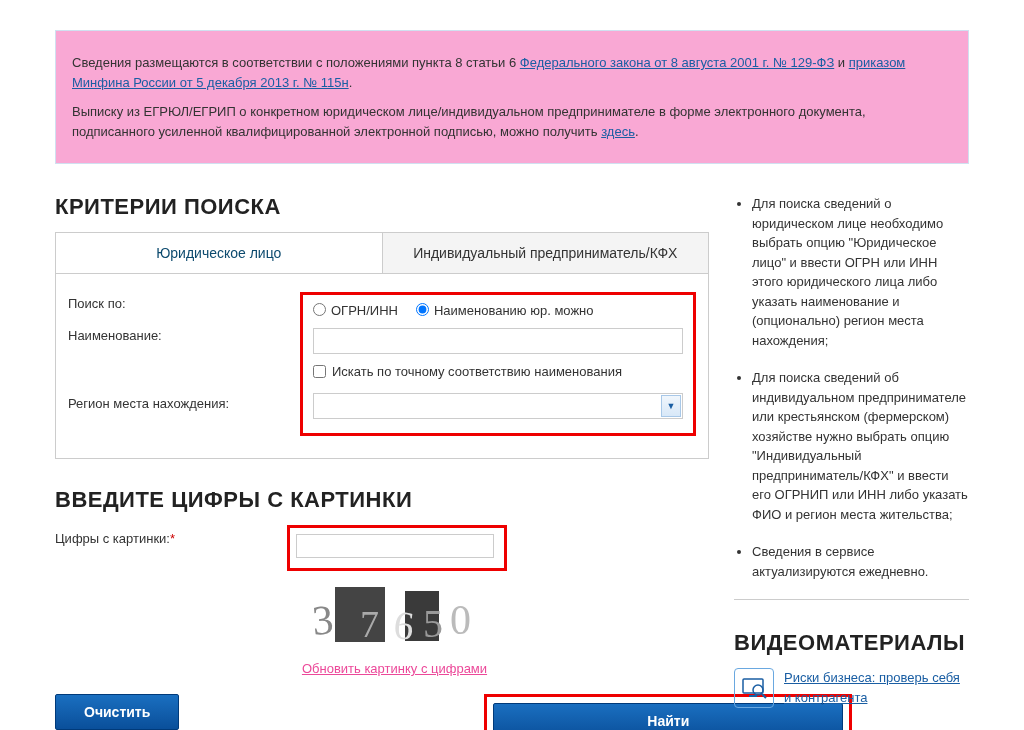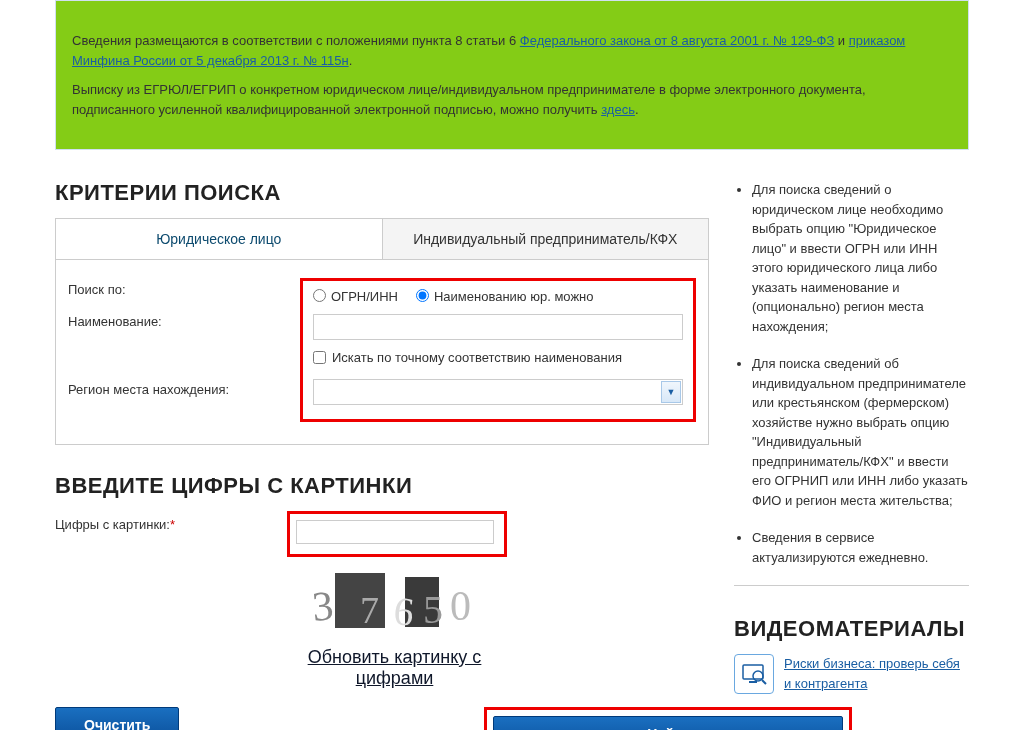--- a/index.html
+++ b/index.html
@@ -1,18 +1,18 @@
 <!DOCTYPE html>
 <html><head>
   <meta charset="utf-8">
   <style>
     * { box-sizing: border-box; margin: 0; padding: 0; }
     body { font-family: Arial, sans-serif; font-size: 13px; color: #333; background: #fff; width: 1024px; }
     .container { padding: 0 55px; }
-    .info-box { background: #84cc16; border: 1px solid #d0e0f0; padding: 30px 16px; margin-bottom: 30px; line-height: 1.5; }
+    .info-box { background: #f9a8d4; border: 1px solid #d0e0f0; padding: 22px 16px; margin-top: 30px; margin-bottom: 30px; line-height: 1.5; }
     .info-box a { color: #1a5ea3; text-decoration: underline; }
     .info-box p { margin-bottom: 10px; }
     .info-box p:last-child { margin-bottom: 0; }
     .main-row { display: flex; gap: 25px; }
     .left-col { flex: 1; min-width: 0; }
     .right-col { width: 235px; }
     h2 { font-family: 'Arial Narrow', Arial, sans-serif; font-weight: bold; font-size: 22px; letter-spacing: 0.5px; margin-bottom: 12px; color: #222; }
     .tabs { display: flex; border: 1px solid #ccc; border-bottom: none; }
     .tab { flex: 1; text-align: center; padding: 12px 8px; cursor: pointer; font-size: 14px; }
     .tab.active { color: #0c4a6e; background: #fff; }
@@ -27,21 +27,21 @@
     .select-arrow { position: absolute; right: 1px; top: 1px; width: 20px; height: 22px; border: 1px solid #a8c8e8; background: linear-gradient(#f0f6fc,#d8e8f8); display: flex; align-items: center; justify-content: center; color: #1a5ea3; font-size: 9px; }
     .checkbox-row { display: flex; align-items: center; gap: 6px; margin: 10px 0 14px 0; }
     .captcha-section { margin-top: 28px; }
     .captcha-row { display: flex; align-items: flex-start; }
     .captcha-label { width: 232px; padding-top: 6px; }
     .captcha-label .required { color: #c00; }
     .captcha-input-box { border: 3px solid #e00; padding: 6px 10px 10px 6px; display: inline-block; }
     .captcha-input { width: 198px; height: 24px; border: 1px solid #ccc; padding: 2px 6px; }
     .captcha-img-wrap { margin-left: 232px; margin-top: 8px; text-align: center; width: 215px; }
     .captcha-img { width: 180px; height: 75px; background: #555; display: inline-block; position: relative; overflow: hidden; }
-    .captcha-refresh { display: block; color: #0f172a; text-decoration: underline; margin-top: 4px; font-size: 18px; }
+    .captcha-refresh { display: block; color: #ec4899; text-decoration: underline; margin-top: 4px; font-size: 13px; }
     .button-row { display: flex; align-items: flex-start; margin-top: 18px; gap: 0; }
     .btn { padding: 9px 28px; border: 1px solid #003a7a; background: linear-gradient(#1a6fc0,#0a4f9a); color: #fff; font-size: 14px; font-weight: bold; cursor: pointer; border-radius: 2px; }
     .btn-find-wrap { border: 3px solid #e00; padding: 6px; margin-left: 305px; }
     .btn-find { width: 350px; }
     .help-list { list-style: disc; padding-left: 18px; }
     .help-list li { margin-bottom: 18px; line-height: 1.5; }
     .video-section { margin-top: 30px; }
     .video-item { display: flex; gap: 10px; align-items: flex-start; margin-top: 12px; }
     .video-icon { width: 40px; height: 40px; border: 1px solid #6aa8e0; border-radius: 4px; display: flex; align-items: center; justify-content: center; flex-shrink: 0; }
     .video-link { color: #1a5ea3; text-decoration: underline; line-height: 1.5; }

